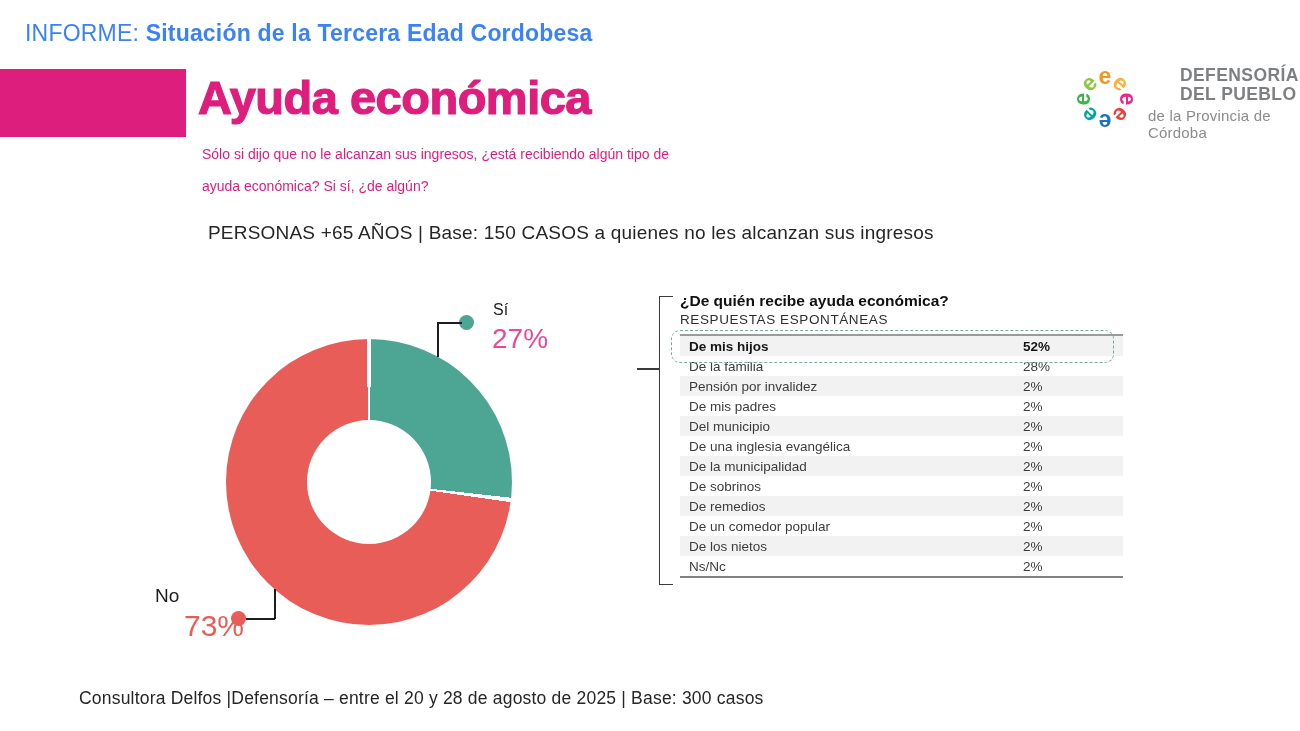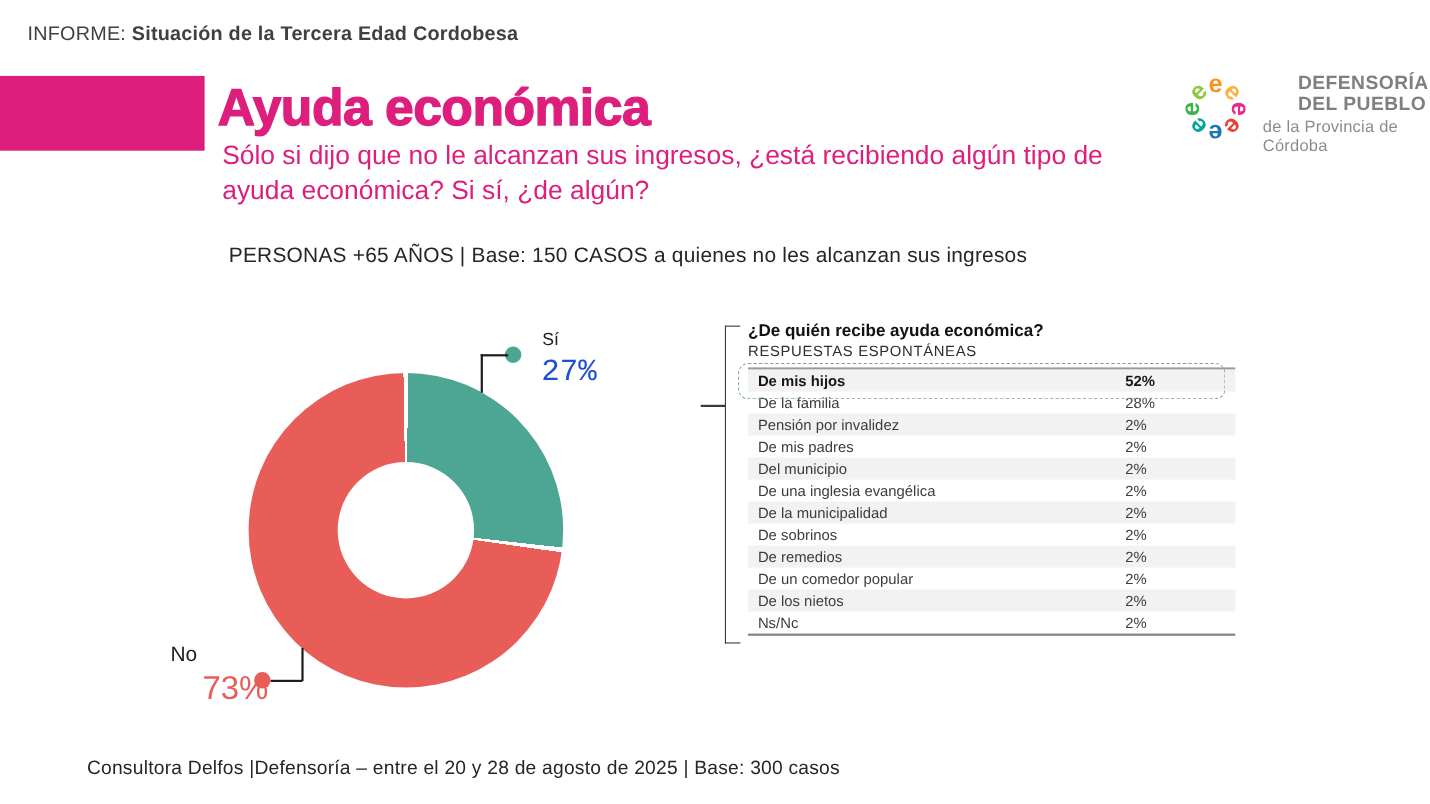--- a/index.html
+++ b/index.html
@@ -1,29 +1,29 @@
 <!DOCTYPE html>
 <html><head>
 <meta charset="utf-8">
 <style>
   html,body{margin:0;padding:0;background:#fff;}
   .slide{position:relative;width:1300px;height:731px;background:#ffffff;
          font-family:"Liberation Sans",sans-serif;overflow:hidden;}
 
   
-  .report-line{position:absolute;left:25px;top:20px;font-size:18px;color:#404040;letter-spacing:.2px;}
+  .report-line{position:absolute;left:25px;top:20px;font-size:23px;color:#3b82f6;letter-spacing:.2px;}
   .report-line .bold{font-weight:700;}
 
   
   .accent-bar{position:absolute;left:0;top:69px;width:186px;height:68px;background:#DE1E7D;}
 
   
   .page-title{position:absolute;left:198px;top:70px;font-size:47px;font-weight:700;
               color:#E21F80;letter-spacing:-.5px;-webkit-text-stroke:1.2px #E21F80;}
-  .page-subtitle{position:absolute;left:202px;top:126px;font-size:24px;line-height:32px;
+  .page-subtitle{position:absolute;left:202px;top:138px;font-size:14px;line-height:32px;
                  color:#E21F80;font-weight:500;}
   .base-note{position:absolute;left:208px;top:222px;font-size:19px;color:#262626;letter-spacing:.2px;}
 
   
   .logo{position:absolute;left:1072px;top:60px;width:210px;height:84px;}
   .logo-icon{position:absolute;left:0;top:6px;width:66px;height:66px;}
   .logo-icon span{position:absolute;left:50%;top:50%;font-size:23px;font-weight:700;line-height:0;}
   .logo-text{position:absolute;left:76px;top:6px;}
   .logo-name{font-size:17.5px;font-weight:700;color:#7D7F82;line-height:19px;letter-spacing:.4px;margin-left:32px;}
   .logo-tagline{font-size:15px;color:#8A8C8E;margin-top:3px;letter-spacing:.2px;}
@@ -99,21 +99,21 @@
   <div class="base-note">PERSONAS +65 AÑOS | Base: 150 CASOS a quienes no les alcanzan sus ingresos</div>
 
   <div class="donut" style="background: conic-gradient(rgb(255, 255, 255) 0%, rgb(255, 255, 255) 0.25%, rgb(77, 165, 148) 0.25%, rgb(77, 165, 148) 26.75%, rgb(255, 255, 255) 26.75%, rgb(255, 255, 255) 27.25%, rgb(233, 93, 88) 27.25%, rgb(233, 93, 88) 99.75%, rgb(255, 255, 255) 99.75%, rgb(255, 255, 255) 100%);">
     <div class="donut-hole"></div>
   </div>
 
   <div class="callout-dot" style="left: 459px; top: 315px; background: rgb(77, 165, 148);"></div>
   <div class="cline" style="left:437px;top:322px;width:25px;height:1.6px;"></div>
   <div class="cline" style="left:437px;top:322px;width:1.6px;height:35px;"></div>
   <div class="si-label">Sí</div>
-  <div class="si-value" style="color: #1d4ed8; font-family: Liberation Mono, monospace;">27%</div>
+  <div class="si-value" style="color: #ec4899;">27%</div>
 
   <div class="callout-dot" style="left: 231px; top: 611px; background: rgb(233, 93, 88);"></div>
   <div class="cline" style="left:246px;top:618px;width:29px;height:1.6px;"></div>
   <div class="cline" style="left:274px;top:589px;width:1.6px;height:30px;"></div>
   <div class="no-label">No</div>
   <div class="no-value" style="color: rgb(233, 93, 88);">73%</div>
 
   <div class="bracket"></div>
   <div class="bracket-tick"></div>
 

